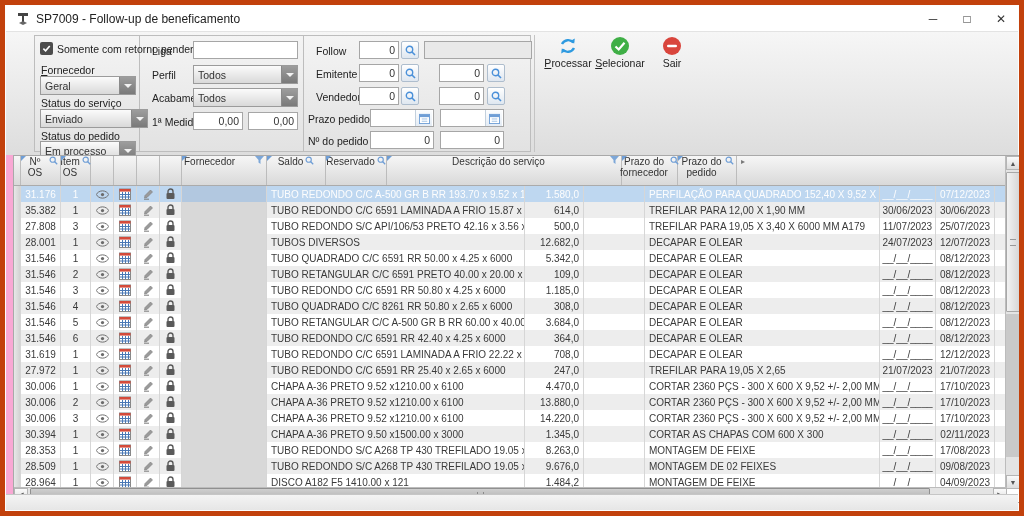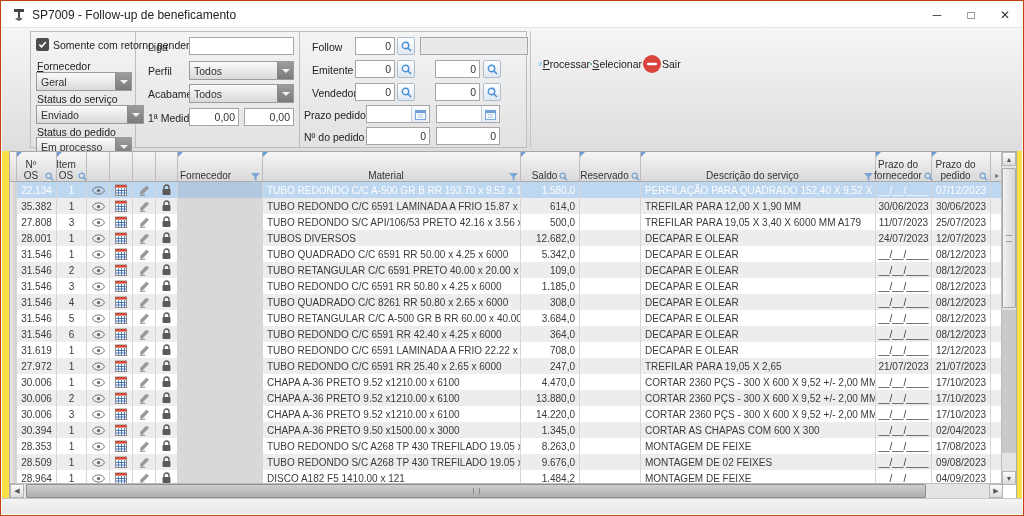--- a/index.html
+++ b/index.html
@@ -1,17 +1,17 @@
 <!DOCTYPE html>
 <html><head>
 <meta charset="utf-8">
 <style>
   * { margin:0; padding:0; box-sizing:border-box; }
   html,body { width:1024px; height:516px; background:#9a9a9a; font-family:"Liberation Sans","DejaVu Sans",sans-serif; }
-  .window { position:absolute; left:0; top:0; width:1024px; height:516px; background:#fde047; border:1px solid #c2410c; box-shadow:inset 0 0 0 1px #fdfdfd; overflow:hidden; }
+  .window { position:absolute; left:0; top:0; width:1024px; height:516px; background:#f9a8d4; border:5px solid #c2410c; box-shadow:inset 0 0 0 1px #fdfdfd; overflow:hidden; }
 
   
   .titlebar { position:absolute; left:1px; top:1px; right:1px; height:26px; background:#ffffff; display:flex; align-items:center; border-bottom:1px solid #e3e3e3; }
   .titlebar .appicon { width:14px; height:14px; margin:0 6px 0 10px; }
   .titlebar .title { font-size:12px; color:#222; }
   .wincontrols { margin-left:auto; display:flex; height:100%; }
   .winbtn { width:34px; height:100%; display:flex; align-items:center; justify-content:center; font-size:12px; color:#333; cursor:default; }
 
   
   .band { position:absolute; left:1px; top:27px; right:1px; height:123px; background:linear-gradient(#f6f6f6,#dddddd); }
@@ -34,30 +34,30 @@
   .ddbtn .arr { width:0; height:0; border-left:4px solid transparent; border-right:4px solid transparent; border-top:4px solid #f2f2f2; }
 
   .tinput { position:absolute; height:18px; background:#fff; border:1px solid #a6a6a6; font-size:10.5px; color:#333; display:flex; align-items:center; padding:0 3px; }
   .tinput.num { justify-content:flex-end; }
   .tinput.disabled { background:#e9e9e9; }
   .magbtn { position:absolute; width:18px; height:18px; background:linear-gradient(#ffffff,#dfe7f0); border:1px solid #aebdcd; border-radius:2px; display:flex; align-items:center; justify-content:center; }
   .datefield { position:absolute; height:18px; background:#fff; border:1px solid #a6a6a6; display:flex; align-items:center; }
   .datefield .dval { flex:1; }
   .calbtn { width:17px; height:16px; margin-right:1px; display:flex; align-items:center; justify-content:center; background:linear-gradient(#fdfeff,#e4ecf5); border-left:1px solid #c3d0dd; }
 
-  .toolbtn { position:absolute; top:16px; width:52px; height:38px; display:flex; flex-direction:row; align-items:center; justify-content:flex-start; cursor:default; }
+  .toolbtn { position:absolute; top:2px; width:52px; height:38px; display:flex; flex-direction:column; align-items:center; justify-content:flex-start; cursor:default; }
   .toolbtn .ticon { width:20px; height:20px; margin-top:2px; }
   .toolbtn .tlabel { font-size:10.5px; color:#222; margin-top:1px; }
   .toolbtn .tlabel.mn::first-letter { text-decoration:underline; }
   .bandsep { position:absolute; left:528px; top:3px; width:1px; height:117px; background:#c4c4c4; }
 
   
   .tablewrap { position:absolute; left:8px; top:150px; width:1008px; height:348px; border:1px solid #a9a9a9; background:#fff; }
   .gridhead { position:absolute; left:0; top:0; width:993px; height:30px; display:flex; background:linear-gradient(#f6f6f6,#d9d9d9); border-bottom:1px solid #ababab; }
-  .hcell { position:relative; height:100%; border-right:1px solid #bcbcbc; display:flex; align-items:flex-end; justify-content:center; font-size:10px; color:#333; text-align:center; line-height:11px; gap:2px; padding:0 2px; }
+  .hcell { position:relative; height:100%; border-right:1px solid #bcbcbc; display:flex; align-items:flex-start; justify-content:center; font-size:10px; color:#333; text-align:center; line-height:11px; gap:2px; padding:0 2px; }
   .hcell .mark { position:absolute; left:0; top:0; width:0; height:0; border-top:5px solid #6f9ed6; border-right:5px solid transparent; }
   .hcell svg { flex:0 0 auto; }
   .hfun { margin-left:auto; }
 
   .gridbody { position:absolute; left:0; top:30px; width:993px; height:303px; overflow:hidden; }
   .row { display:flex; height:16px; }
   .row:nth-child(even) { background:#ededed; }
   .row:nth-child(odd) { background:#ffffff; }
   .row.selected { background:#bed7f0; color:#fff; }
   .cell { height:100%; border-right:1px solid #d6d6d6; font-size:10px; color:#3a3a3a; display:flex; align-items:center; overflow:hidden; white-space:nowrap; }
@@ -318,27 +318,20 @@
       <div class="hcell h-ico"></div>
       <div class="hcell h-ico"></div>
       <div class="hcell h-ico4"></div>
       <div class="hcell h-forn">
           <span class="mark"></span>
           <span>Fornecedor</span>
           <svg class="hfun" width="9" height="8" viewBox="0 0 9 8">
             <path d="M0 0 H9 L5.5 4 V8 L3.5 6.5 V4 Z" fill="#7da7d8"></path>
           </svg>
         </div>
-      <div class="hcell h-mat">
-          <span class="mark"></span>
-          <span style="flex:1;text-align:center">Material</span>
-          <svg class="hfun" width="9" height="8" viewBox="0 0 9 8">
-            <path d="M0 0 H9 L5.5 4 V8 L3.5 6.5 V4 Z" fill="#7da7d8"></path>
-          </svg>
-        </div>
       <div class="hcell h-saldo">
           <span class="mark"></span>
           <span>Saldo</span>
           <svg width="9" height="9" viewBox="0 0 11 11">
             <circle cx="4.5" cy="4.5" r="3.2" fill="none" stroke="#6f9ed6" stroke-width="1.4"></circle>
             <line x1="7" y1="7" x2="10" y2="10" stroke="#6f9ed6" stroke-width="1.6"></line>
           </svg>
         </div>
       <div class="hcell h-res">
           <span class="mark"></span>
@@ -370,21 +363,21 @@
             <circle cx="4.5" cy="4.5" r="3.2" fill="none" stroke="#6f9ed6" stroke-width="1.4"></circle>
             <line x1="7" y1="7" x2="10" y2="10" stroke="#6f9ed6" stroke-width="1.6"></line>
           </svg>
         </div>
       <div class="hcell h-extra">▸</div>
     </div>
 
     <div class="gridbody">
   <div class="row selected">
     <div class="cell c-strip"></div>
-    <div class="cell c-os">22.134</div>
+    <div class="cell c-os">31.176</div>
     <div class="cell c-item">1</div>
     <div class="cell c-ico">
       <svg width="13" height="9" viewBox="0 0 16 10">
               <path d="M8 0.5 C4.2 0.5 1.4 2.9 0.4 5 C1.4 7.1 4.2 9.5 8 9.5 C11.8 9.5 14.6 7.1 15.6 5 C14.6 2.9 11.8 0.5 8 0.5 Z" fill="none" stroke="#6b6b6b" stroke-width="1.2"></path>
               <circle cx="8" cy="5" r="2" fill="#6b6b6b"></circle>
             </svg>
     </div>
     <div class="cell c-ico">
       <svg width="12" height="12" viewBox="0 0 12 12">
               <rect x="0.5" y="1" width="11" height="10.5" fill="#fff" stroke="#888"></rect>
@@ -1052,21 +1045,21 @@
               <path d="M3 5 V3.5 A2.5 2.5 0 0 1 8 3.5 V5" fill="none" stroke="#5a5a5a" stroke-width="1.4"></path>
               <rect x="1.5" y="5" width="8" height="6" rx="1" fill="#5a5a5a"></rect>
             </svg>
     </div>
     <div class="cell c-forn"></div>
     <div class="cell c-mat">CHAPA A-36 PRETO 9.50 x1500.00 x 3000</div>
     <div class="cell c-saldo">1.345,0</div>
     <div class="cell c-res"></div>
     <div class="cell c-desc">CORTAR AS CHAPAS COM 600 X 300</div>
     <div class="cell c-pf">__/__/____</div>
-    <div class="cell c-pp">02/04/2023</div>
+    <div class="cell c-pp">02/11/2023</div>
     <div class="cell c-extra"></div>
   </div>
 
   <div class="row">
     <div class="cell c-strip"></div>
     <div class="cell c-os">28.353</div>
     <div class="cell c-item">1</div>
     <div class="cell c-ico">
       <svg width="13" height="9" viewBox="0 0 16 10">
               <path d="M8 0.5 C4.2 0.5 1.4 2.9 0.4 5 C1.4 7.1 4.2 9.5 8 9.5 C11.8 9.5 14.6 7.1 15.6 5 C14.6 2.9 11.8 0.5 8 0.5 Z" fill="none" stroke="#6b6b6b" stroke-width="1.2"></path>

